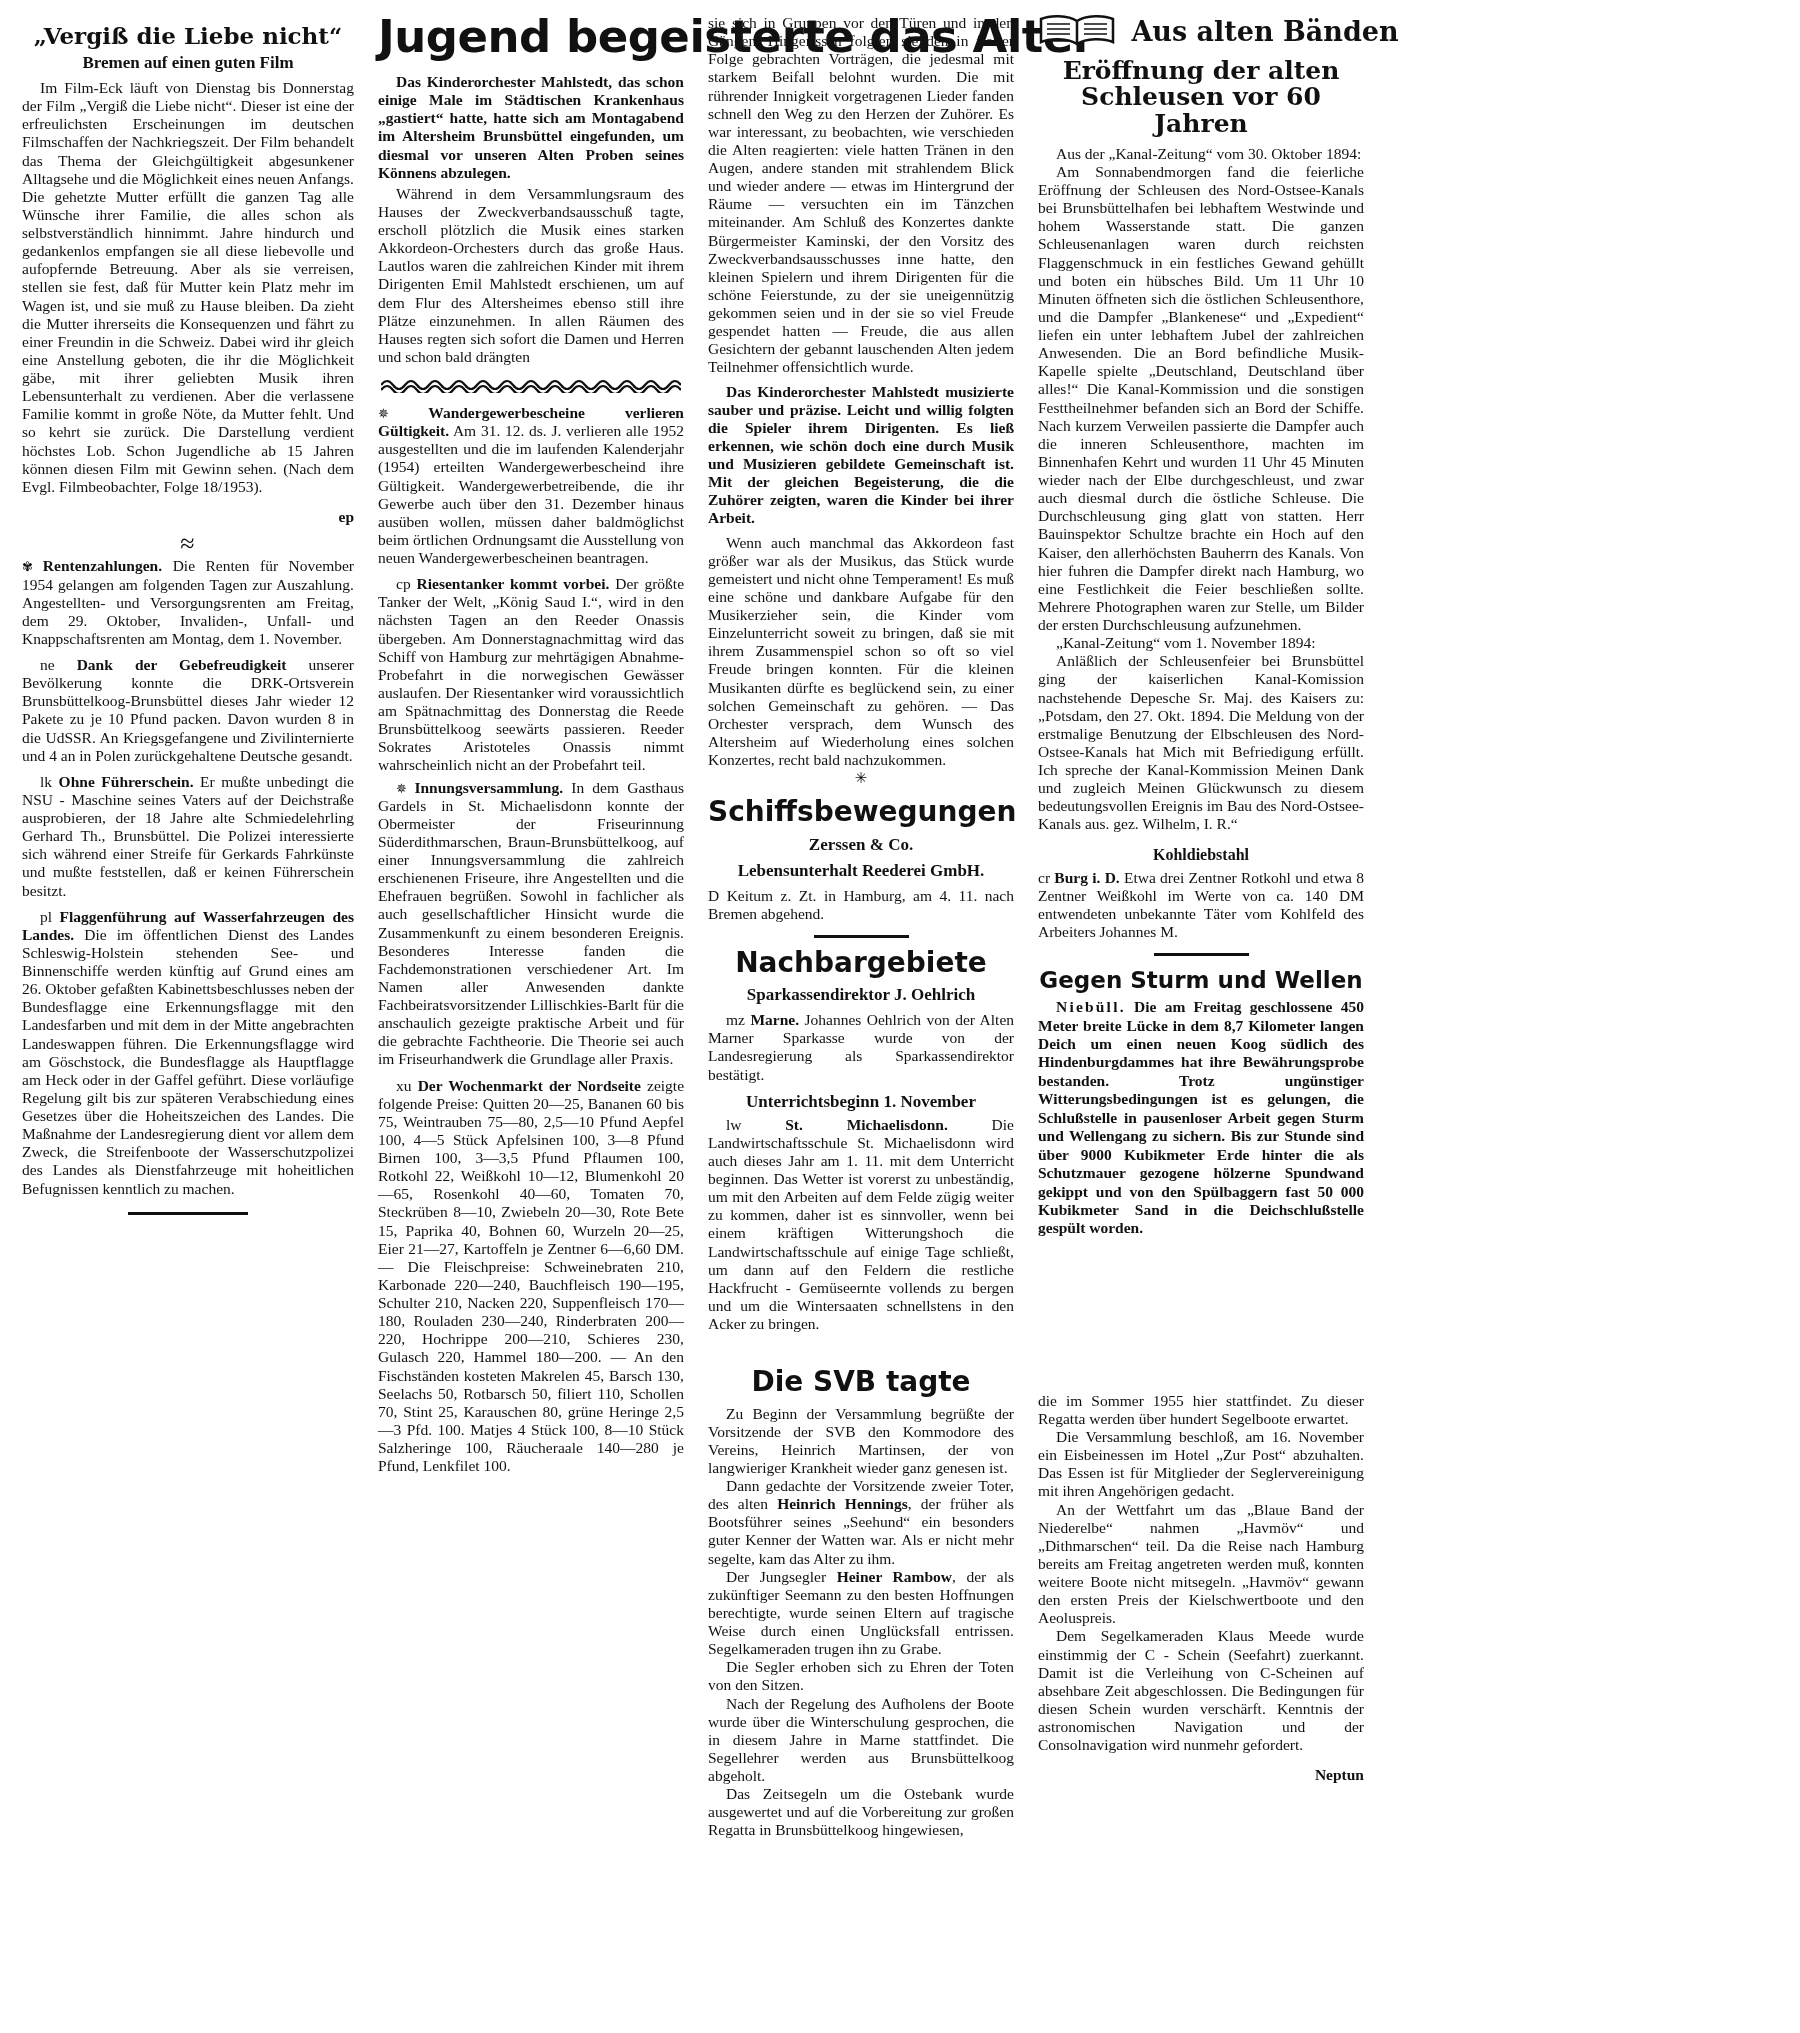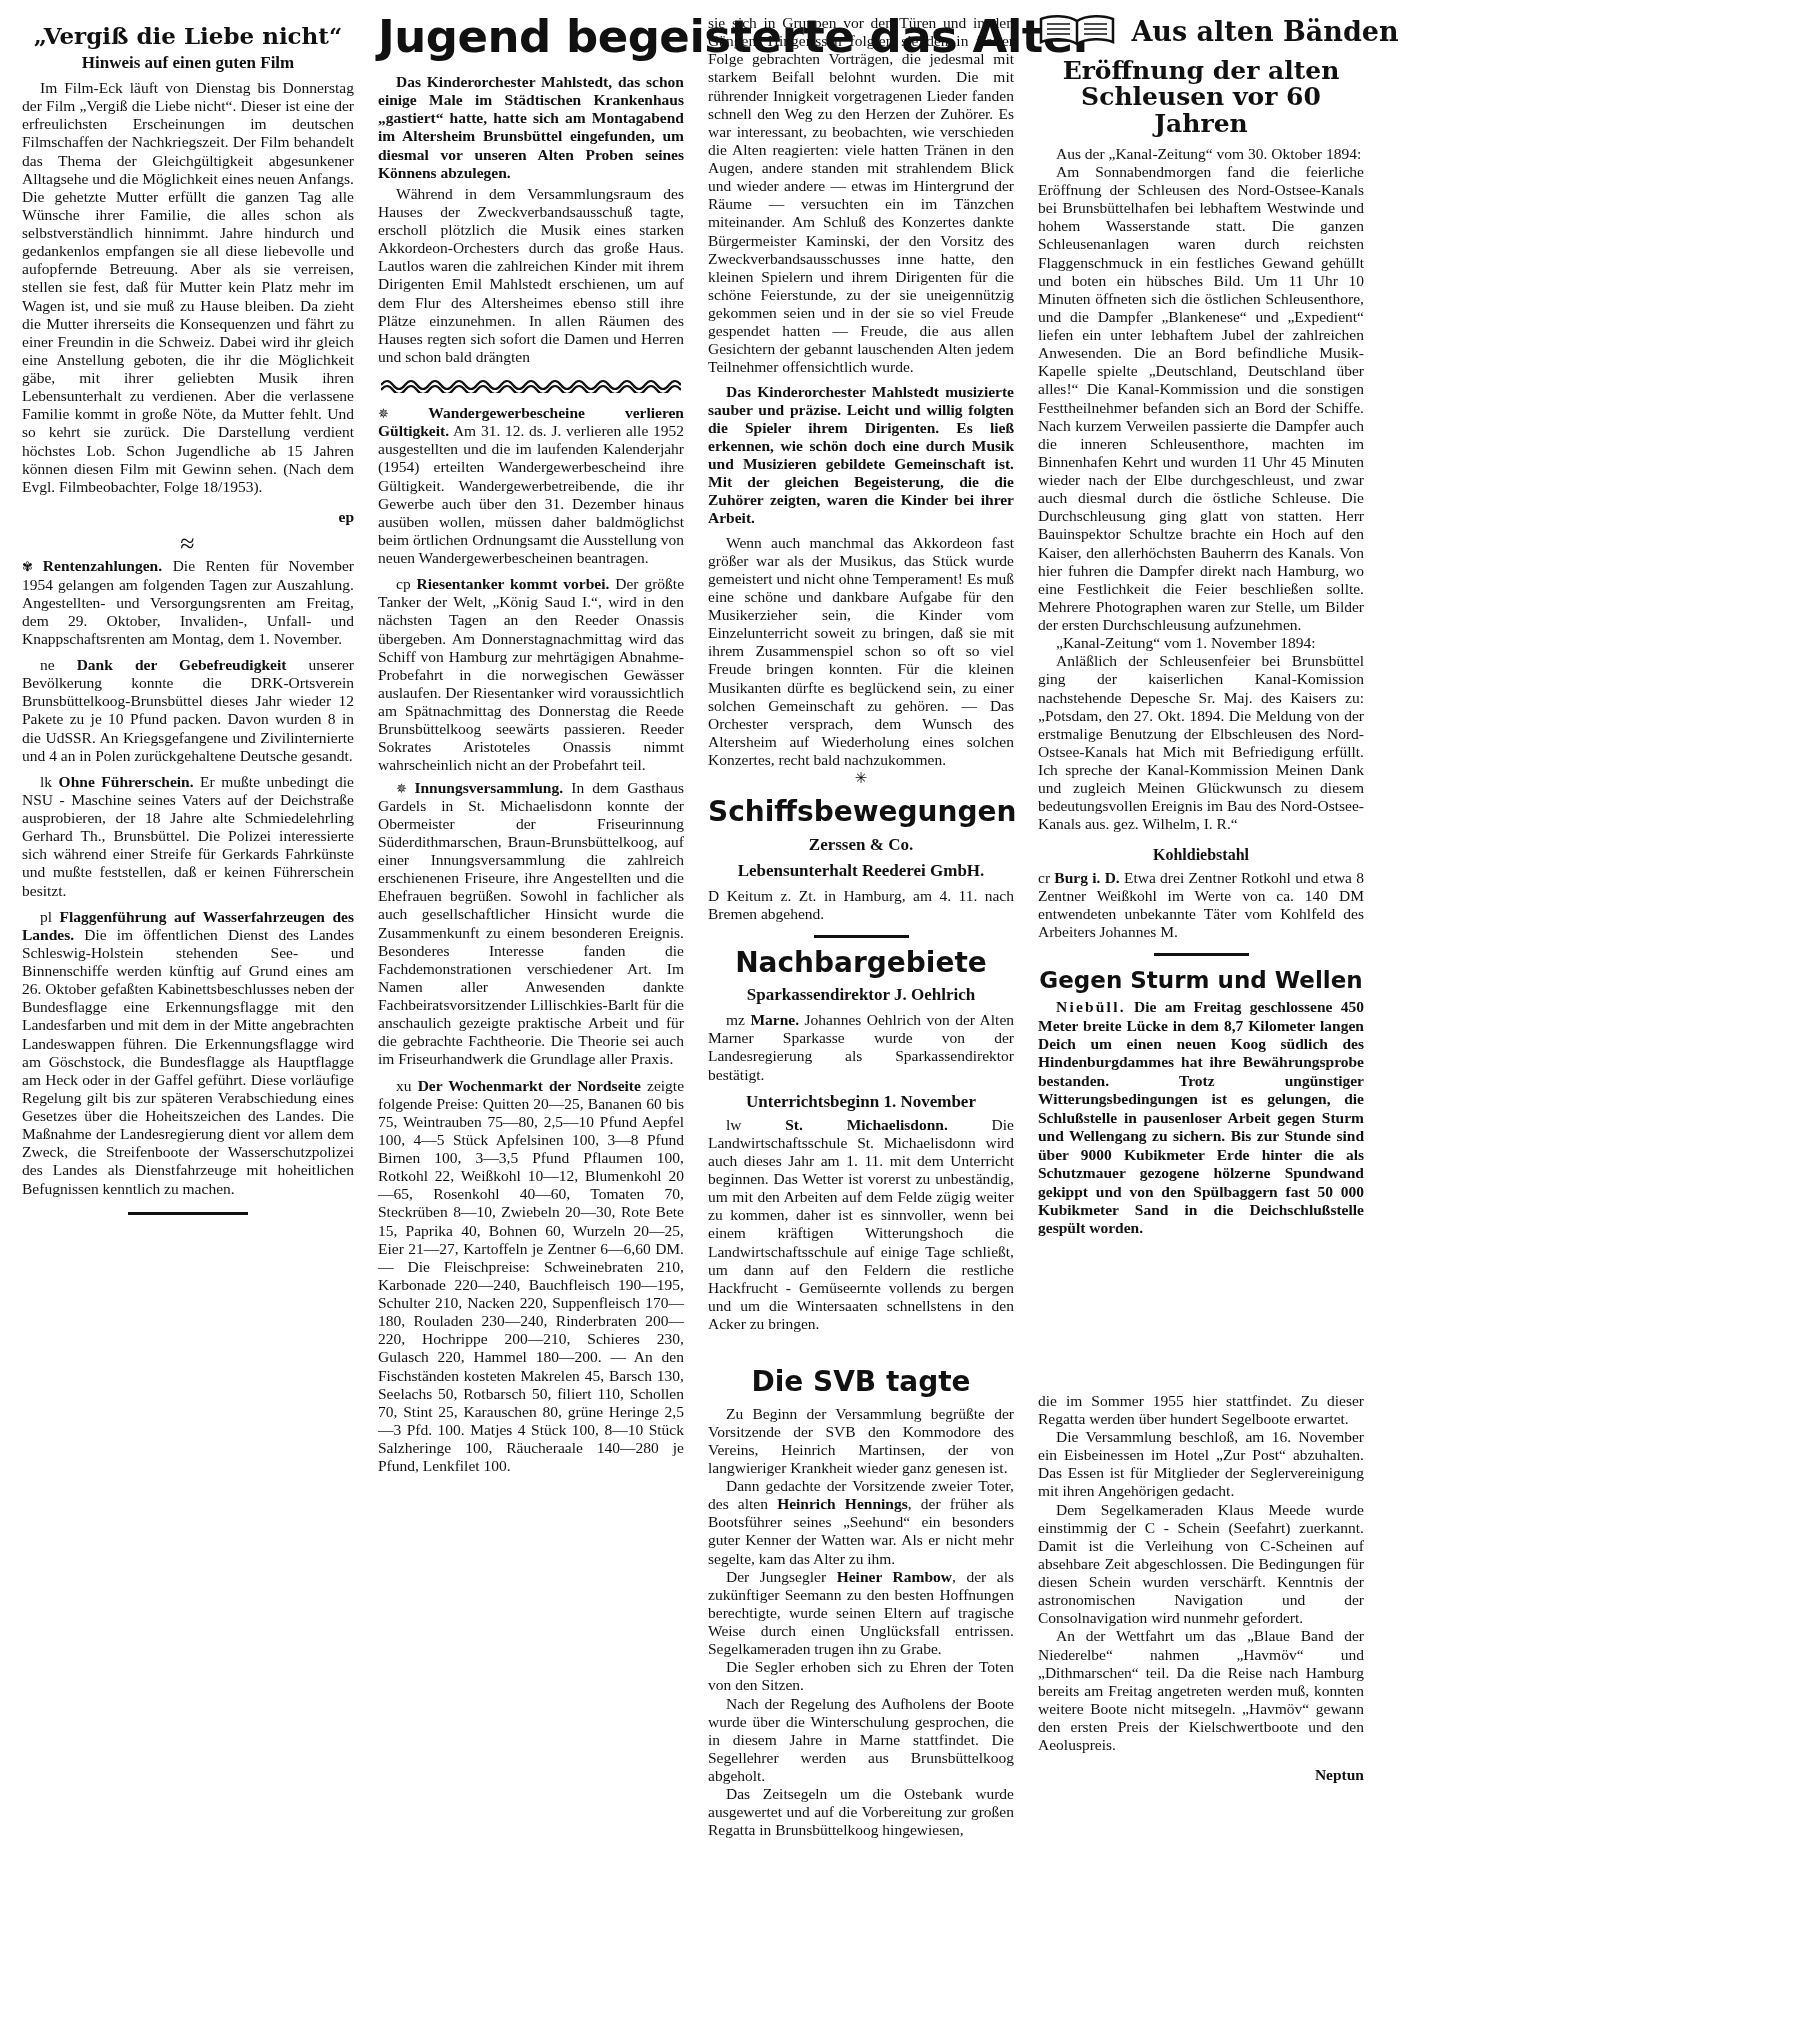--- a/index.html
+++ b/index.html
@@ -219,21 +219,21 @@
 </head>
 <body>
 
 <div class="page">
   <div class="cols">
 
     <div class="col col-1">
 
 
       <div class="quote-head">„Vergiß die Liebe nicht“</div>
-      <h3 class="sub-bold">Hinweis auf einen guten Film</h3>
+      <h3 class="sub-bold">Bremen auf einen guten Film</h3>
       <p class="body">Im Film-Eck läuft von Dienstag bis Donnerstag der Film „Vergiß die Liebe nicht“. Dieser ist eine der erfreulichsten Erscheinungen im deutschen Filmschaffen der Nachkriegszeit. Der Film behandelt das Thema der Gleichgültigkeit abgesunkener Alltagsehe und die Möglichkeit eines neuen Anfangs. Die gehetzte Mutter erfüllt die ganzen Tag alle Wünsche ihrer Familie, die alles schon als selbstverständlich hinnimmt. Jahre hindurch und gedankenlos empfangen sie all diese liebevolle und aufopfernde Betreuung. Aber als sie verreisen, stellen sie fest, daß für Mutter kein Platz mehr im Wagen ist, und sie muß zu Hause bleiben. Da zieht die Mutter ihrerseits die Konsequenzen und fährt zu einer Freundin in die Schweiz. Dabei wird ihr gleich eine Anstellung geboten, die ihr die Möglichkeit gäbe, mit ihrer geliebten Musik ihren Lebensunterhalt zu verdienen. Aber die verlassene Familie kommt in große Nöte, da Mutter fehlt. Und so kehrt sie zurück. Die Darstellung verdient höchstes Lob. Schon Jugendliche ab 15 Jahren können diesen Film mit Gewinn sehen. (Nach dem Evgl. Filmbeobachter, Folge 18/1953).</p>
       <div class="byline">ep</div>
 
       <div class="tilde">≈</div>
 
       <p class="body noind">
         <span class="star">✾&nbsp;</span><b class="run">Rentenzahlungen.</b>
         <span>Die Renten für November 1954 gelangen am folgenden Tagen zur Auszahlung. Angestellten- und Versorgungsrenten am Freitag, dem 29. Oktober, Invaliden-, Unfall- und Knappschaftsrenten am Montag, dem 1. November.</span>
       </p>
 
@@ -372,19 +372,19 @@
       <h2 class="head-sans-sm">Gegen Sturm und Wellen</h2>
       <p class="spaced-bold">
         <span class="sp">Niebüll.</span>
         <span>Die am Freitag geschlossene 450 Meter breite Lücke in dem 8,7 Kilometer langen Deich um einen neuen Koog südlich des Hindenburgdammes hat ihre Bewährungsprobe bestanden. Trotz ungünstiger Witterungsbedingungen ist es gelungen, die Schlußstelle in pausenloser Arbeit gegen Sturm und Wellengang zu sichern. Bis zur Stunde sind über 9000 Kubikmeter Erde hinter die als Schutzmauer gezogene hölzerne Spundwand gekippt und von den Spülbaggern fast 50 000 Kubikmeter Sand in die Deichschlußstelle gespült worden.</span>
       </p>
 
       <div style="height:150px"></div>
 
       <p class="body noind">die im Sommer 1955 hier stattfindet. Zu dieser Regatta werden über hundert Segelboote erwartet.</p>
       <p class="body">Die Versammlung beschloß, am 16. November ein Eisbeinessen im Hotel „Zur Post“ abzuhalten. Das Essen ist für Mitglieder der Seglervereinigung mit ihren Angehörigen gedacht.</p>
+      <p class="body">An der Wettfahrt um das „Blaue Band der Niederelbe“ nahmen „Havmöv“ und „Dithmarschen“ teil. Da die Reise nach Hamburg bereits am Freitag angetreten werden muß, konnten weitere Boote nicht mitsegeln. „Havmöv“ gewann den ersten Preis der Kielschwertboote und den Aeoluspreis.</p>
       <p class="body">Dem Segelkameraden Klaus Meede wurde einstimmig der C - Schein (Seefahrt) zuerkannt. Damit ist die Verleihung von C-Scheinen auf absehbare Zeit abgeschlossen. Die Bedingungen für diesen Schein wurden verschärft. Kenntnis der astronomischen Navigation und der Consolnavigation wird nunmehr gefordert.</p>
-      <p class="body">An der Wettfahrt um das „Blaue Band der Niederelbe“ nahmen „Havmöv“ und „Dithmarschen“ teil. Da die Reise nach Hamburg bereits am Freitag angetreten werden muß, konnten weitere Boote nicht mitsegeln. „Havmöv“ gewann den ersten Preis der Kielschwertboote und den Aeoluspreis.</p>
       <div class="byline">Neptun</div>
     </div>
 
   </div>
 </div>
 
 </body></html>

